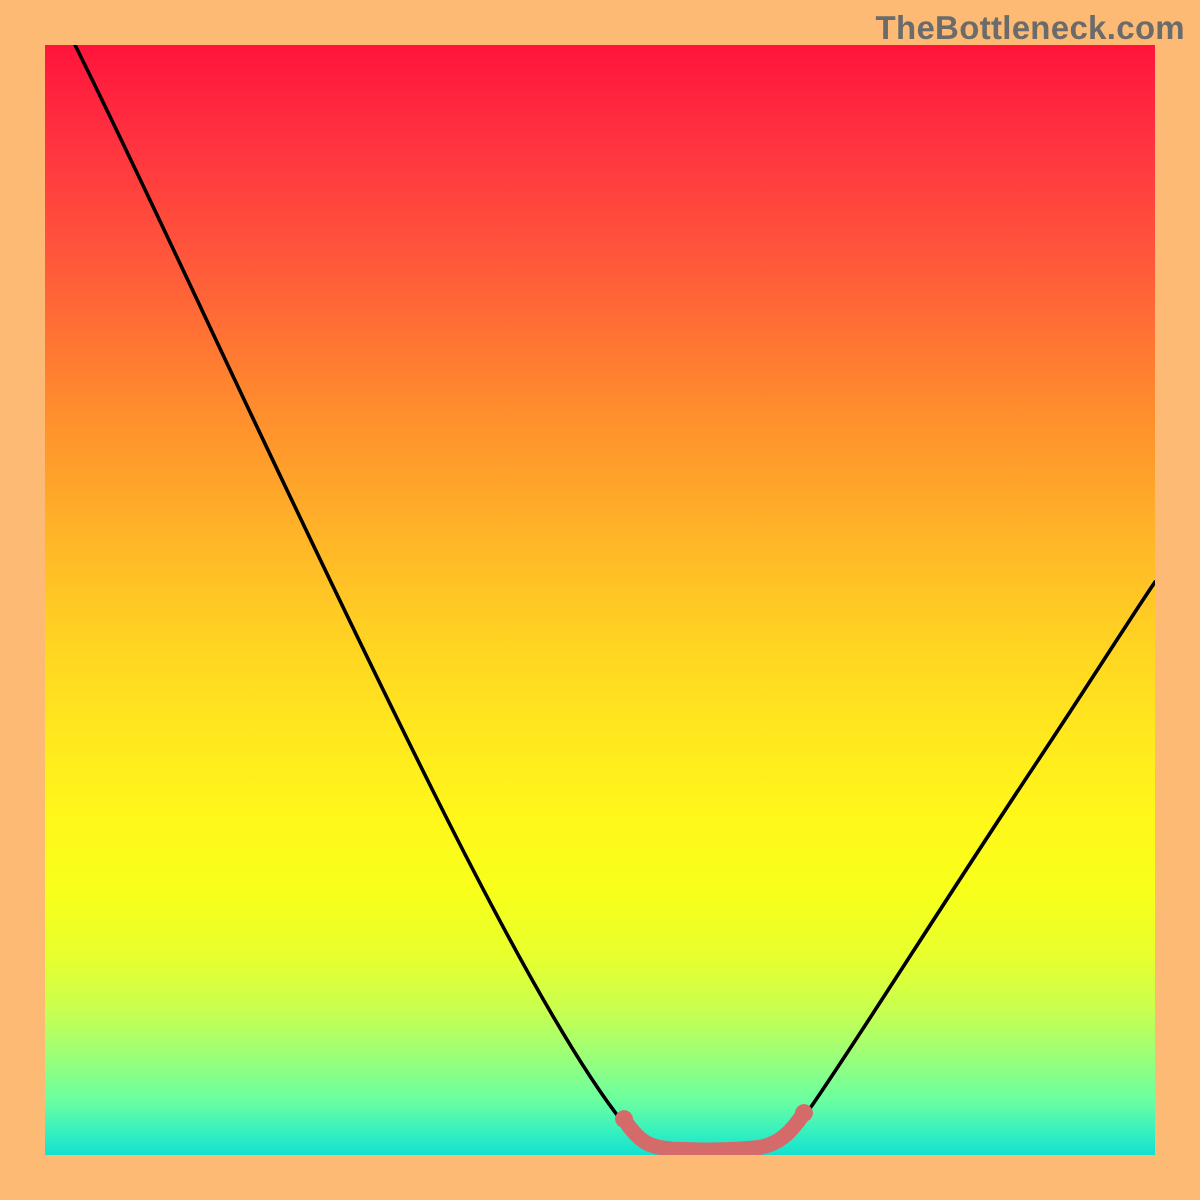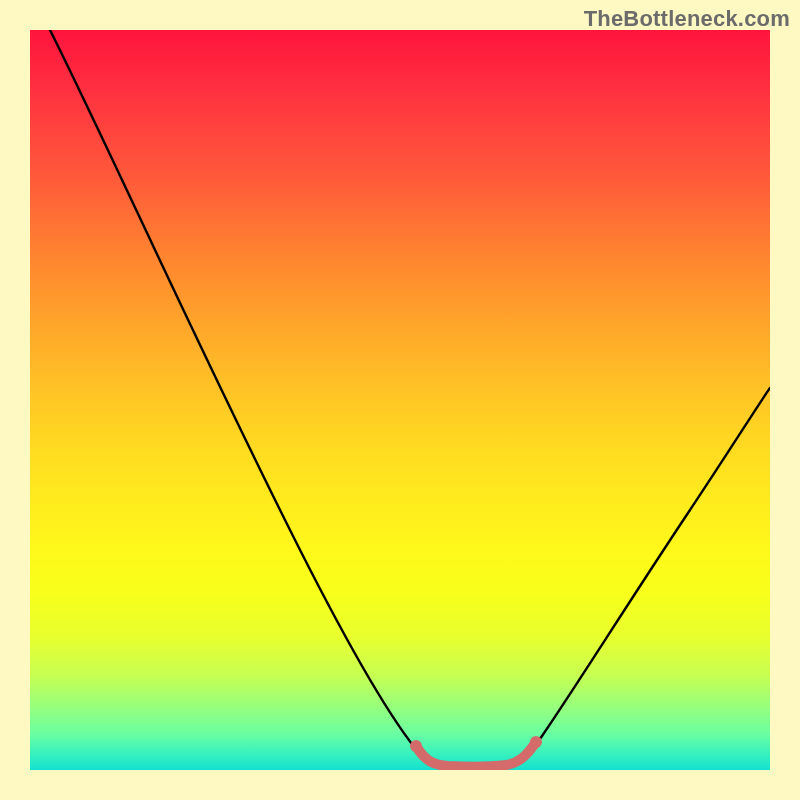--- a/index.html
+++ b/index.html
@@ -1,21 +1,21 @@
 <!DOCTYPE html>
 <html><head>
 <meta charset="utf-8">
 <style>
   * { margin: 0; padding: 0; box-sizing: border-box; }
   html, body { width: 800px; height: 800px; overflow: hidden; background: #000; }
   .stage {
     position: relative;
     width: 800px;
     height: 800px;
-    background: #fef9c3;
+    background: #fdba74;
   }
   .plot-area {
     position: absolute;
     left: 30px;
     top: 30px;
     width: 740px;
     height: 740px;
     overflow: hidden;
   }
   .gradient-bg {

